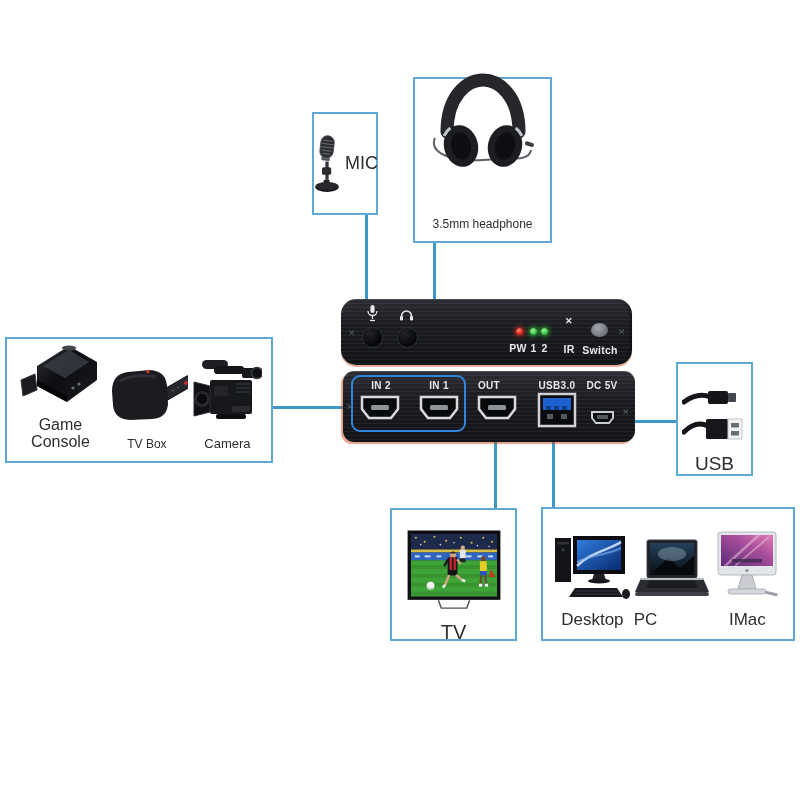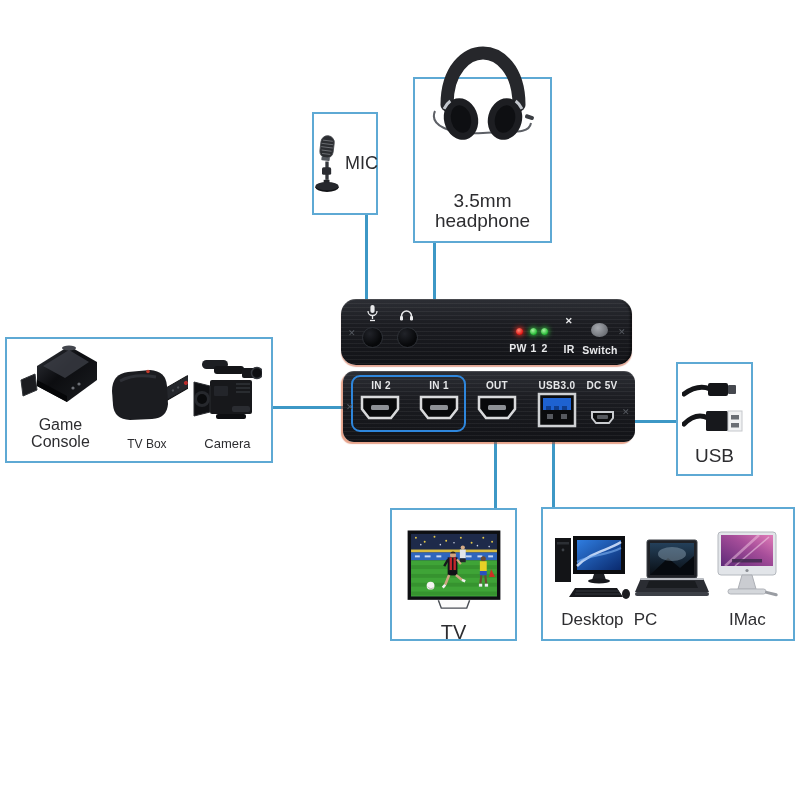--- a/index.html
+++ b/index.html
@@ -85,21 +85,21 @@
           <ellipse cx="36" cy="78" rx="10" ry="14" fill="#0e0f12"></ellipse>
           <path d="M22 64 a20 20 0 0 1 8 -6" stroke="#c3c7cd" stroke-width="3" fill="none"></path>
         </g>
         <g transform="rotate(14 80 78)">
           <ellipse cx="80" cy="78" rx="17" ry="21" fill="#1d1e22"></ellipse>
           <ellipse cx="80" cy="78" rx="10" ry="14" fill="#0e0f12"></ellipse>
           <path d="M94 64 a20 20 0 0 0 -8 -6" stroke="#c3c7cd" stroke-width="3" fill="none"></path>
         </g>
       </svg>
     </span>
-    <span class="plabel" style="font-size:19px;margin-top:36px;">3.5mm headphone</span>
+    <span class="plabel" style="font-size:12px;margin-top:36px;">3.5mm headphone</span>
   </div>
 
   <div class="pbox" style="left:5px;top:337px;width:268px;height:126px;display:flex;align-items:stretch;justify-content:space-between;padding:24px 4px 10px 8px;">
     <div style="display:flex;flex-direction:column;align-items:center;justify-content:flex-end;flex:1.15;">
       <span class="icon-wrap">
         <svg width="86" height="72" viewBox="0 0 86 72">
           <defs>
               <linearGradient id="gcg" x1="0" y1="0" x2="1" y2="1">
             <stop offset="0" stop-color="#33363d"></stop>
                 <stop offset=".45" stop-color="#0c0d10"></stop>
@@ -151,21 +151,21 @@
               <line x1="44" y1="38" x2="58" y2="38"></line>
             </g>
           <rect x="40" y="52" width="18" height="6" rx="2" fill="#2a2c31"></rect>
           <rect x="24" y="60" width="30" height="5" rx="2" fill="#0d0e11"></rect>
         </svg>
       </span>
       <span class="plabel" style="font-size:13px;margin-top:7px;">Camera</span>
     </div>
   </div>
 
-  <div class="pbox" style="left:676px;top:362px;width:77px;height:114px;display:flex;flex-direction:column;align-items:center;justify-content:flex-end;padding-bottom:8px;">
+  <div class="pbox" style="left:676px;top:362px;width:77px;height:114px;display:flex;flex-direction:column;align-items:center;justify-content:flex-end;padding-bottom:0;">
     <span class="icon-wrap" style="margin-bottom:6px;">
       <svg width="66" height="62" viewBox="0 0 66 62">
         <path d="M2 16 Q16 6 28 11" stroke="#141518" stroke-width="5" fill="none" stroke-linecap="round"></path>
         <rect x="26" y="5" width="20" height="13" rx="2" fill="#141518"></rect>
         <rect x="46" y="7" width="8" height="9" rx="1" fill="#45484e"></rect>
         <path d="M2 46 Q14 34 26 40" stroke="#141518" stroke-width="5" fill="none" stroke-linecap="round"></path>
         <rect x="24" y="33" width="22" height="20" rx="1.5" fill="#17181c"></rect>
         <rect x="46" y="33" width="14" height="20" fill="#f1f2f3" stroke="#c5c8cc" stroke-width="1"></rect>
         <rect x="49" y="37" width="8" height="4.5" fill="#6a6e74"></rect>
         <rect x="49" y="45" width="8" height="4.5" fill="#6a6e74"></rect>
@@ -357,21 +357,21 @@
     <span class="rear-text" style="left:238px;top:45px;width:42px;">Switch</span>
   </div>
 
   <div class="panel panel-front">
     <span class="in-outline"></span>
     <span class="screw" style="left:3px;top:32px;">✕</span>
     <span class="screw" style="left:279px;top:37px;">✕</span>
 
     <span class="port-label" style="left:38px;top:9px;">IN 2</span>
     <span class="port-label" style="left:96px;top:9px;">IN 1</span>
-    <span class="port-label" style="left:154px;top:9px;">OUT</span>
+    <span class="port-label" style="left:146px;top:9px;">OUT</span>
     <span class="port-label" style="left:214px;top:9px;">USB3.0</span>
     <span class="port-label" style="left:259px;top:9px;">DC 5V</span>
 
     <span class="portsvg" style="left:15px;top:22px;">
       <svg width="44" height="32" viewBox="0 0 44 32">
         <path d="M4 4 H40 V16 L33 25 H11 L4 16 Z" fill="#08090b" stroke="#d9dadc" stroke-width="2.5"></path>
         <rect x="13" y="12" width="18" height="5" rx="1.5" fill="#8d9095"></rect>
       </svg>
     </span>
     <span class="portsvg" style="left:74px;top:22px;">

